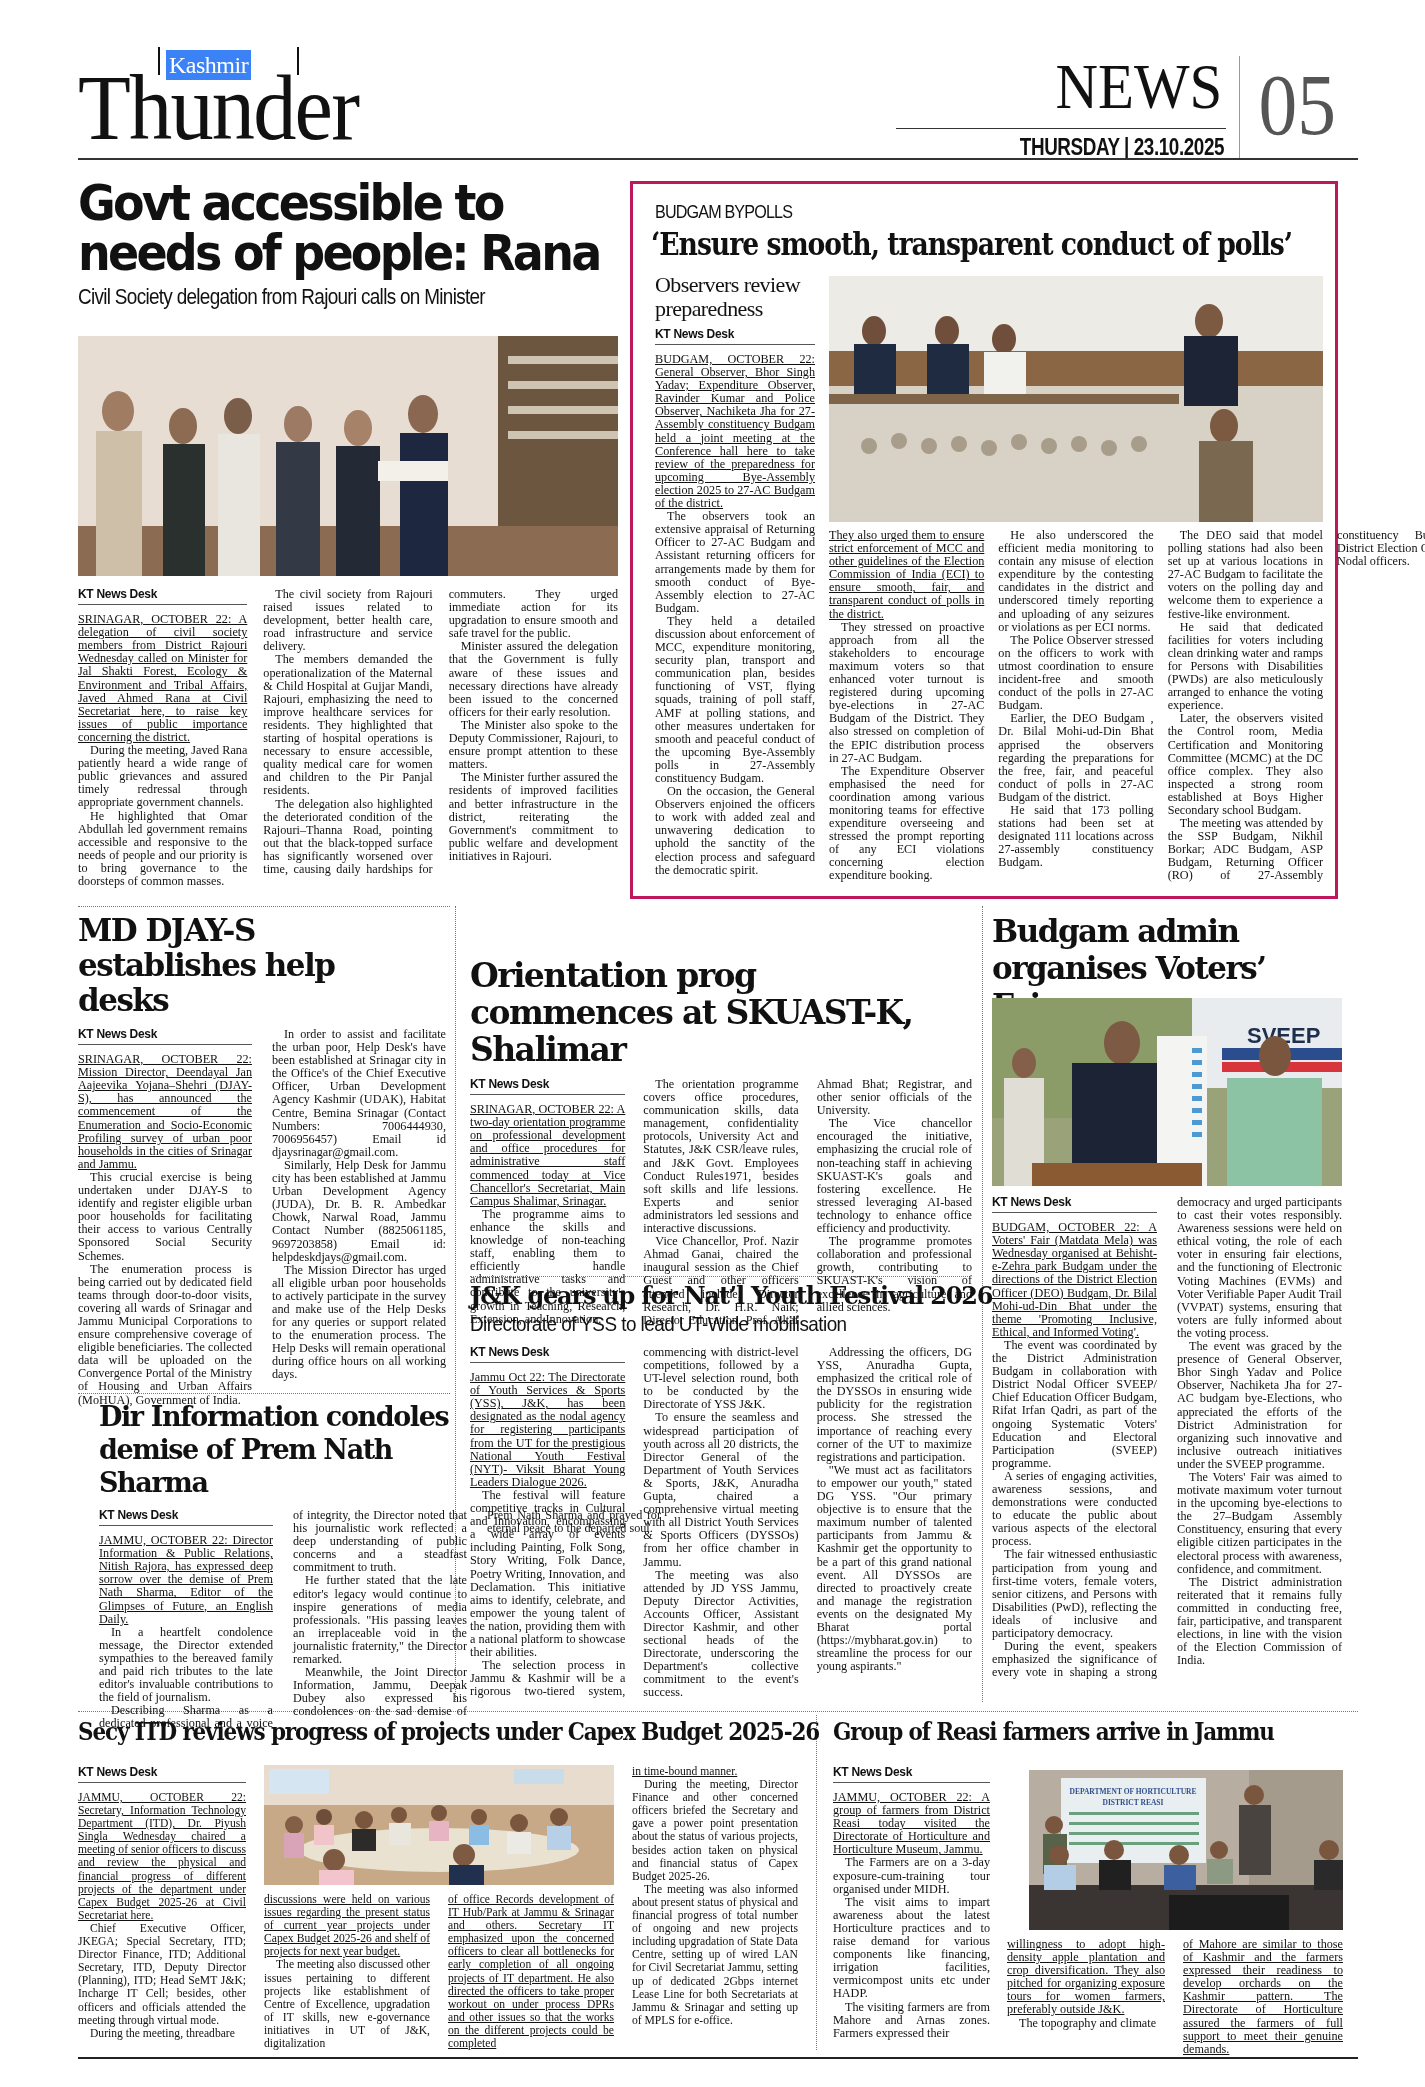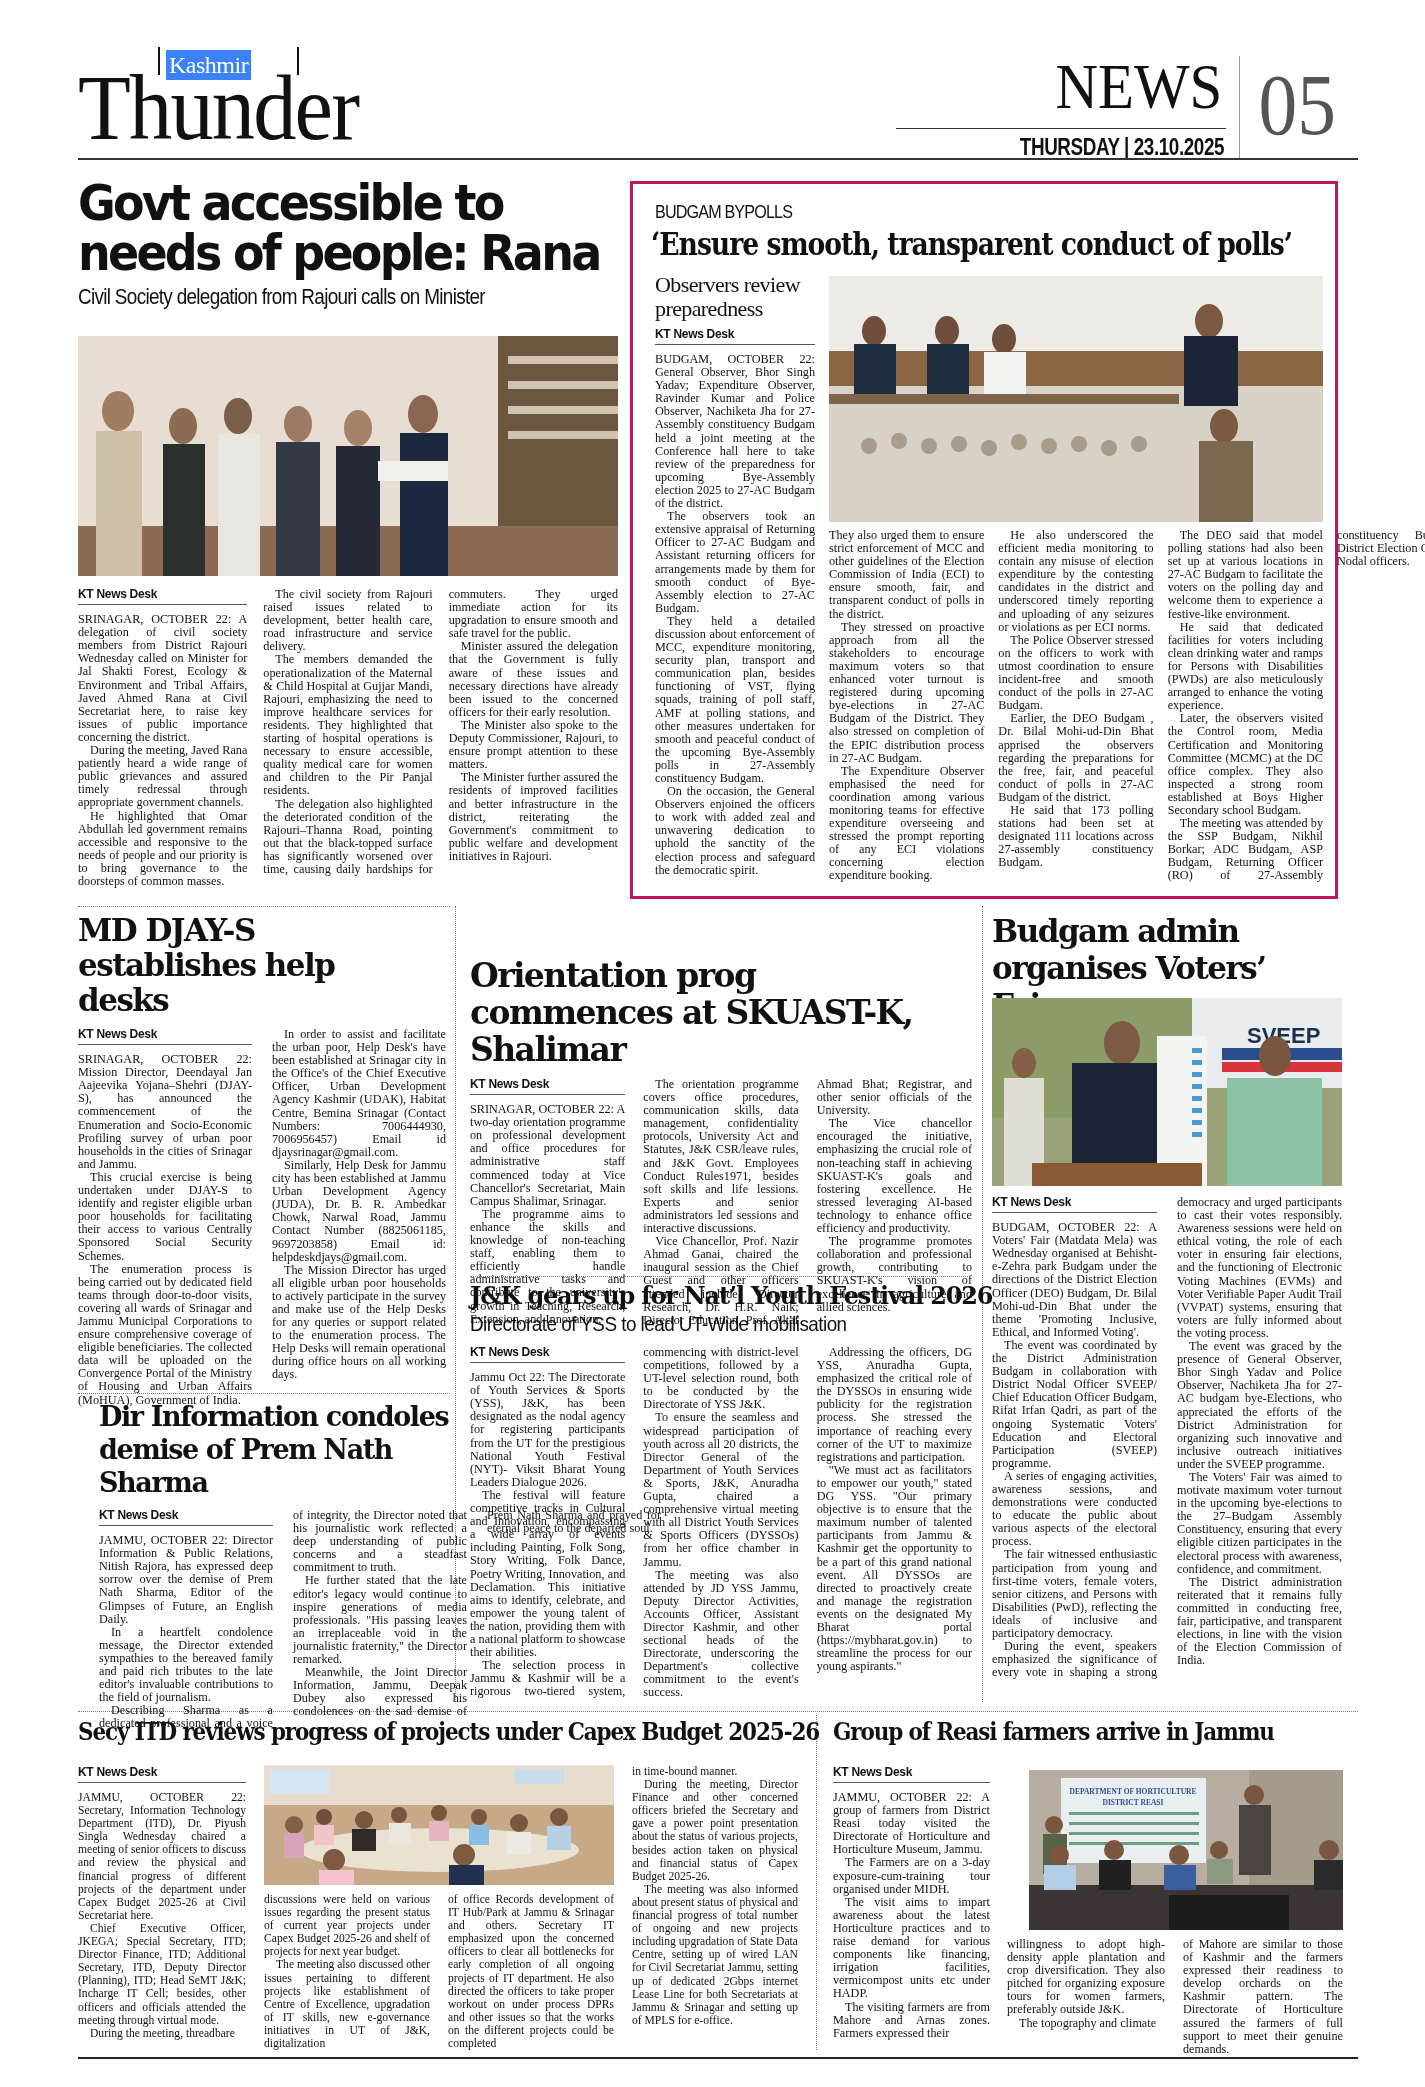--- a/index.html
+++ b/index.html
@@ -17,21 +17,21 @@
   .news-rule { position: absolute; right: 132px; top: 78px; width: 330px; height: 1px; background: #333; }
   .news-date { position: absolute; right: 134px; top: 84px; font-family: "Liberation Sans", sans-serif; font-size: 23px; font-weight: bold; letter-spacing: -0.5px; transform: scaleX(0.82); transform-origin: right; }
   .page-vrule { position: absolute; right: 118px; top: 6px; width: 1px; height: 102px; background: #999; }
   .page-num { position: absolute; right: 22px; top: 10px; font-family: "Liberation Serif", serif; font-size: 86px; line-height: 90px; color: #555; transform: scaleX(0.9); transform-origin: right; }
   .mast-rule { left: 78px; top: 158px; width: 1280px; height: 2px; background: #333; }
 
   
   .byline { font-family: "Liberation Sans", sans-serif; font-weight: bold; font-size: 12px; padding-bottom: 3px; border-bottom: 1.5px solid #555; margin-bottom: 8px; letter-spacing: -0.3px; }
   .body-text { font-family: "Liberation Serif", serif; font-size: 12.2px; line-height: 13.1px; text-align: justify; hyphens: auto; }
   .body-text p { text-indent: 12px; }
-  .body-text p.first { text-indent: 0; }
+  .body-text p.first { text-indent: 0; text-decoration: underline; }
   .cols3 { column-count: 3; column-gap: 14px; }
   .cols2 { column-count: 2; column-gap: 14px; }
   .photo { position: absolute; overflow: hidden; }
   .dotted-h { position: absolute; height: 0; border-top: 1px dotted #777; }
   .dotted-v { position: absolute; width: 0; border-left: 1px dotted #777; }
 
   .hl-sans-heavy { font-family: "DejaVu Sans", sans-serif; font-weight: bold; letter-spacing: -2.5px; }
   .hl-serif { font-family: "DejaVu Serif", serif; font-weight: bold; letter-spacing: -1.5px; }
   .sub-sans { font-family: "Liberation Sans", sans-serif; }
 </style>

